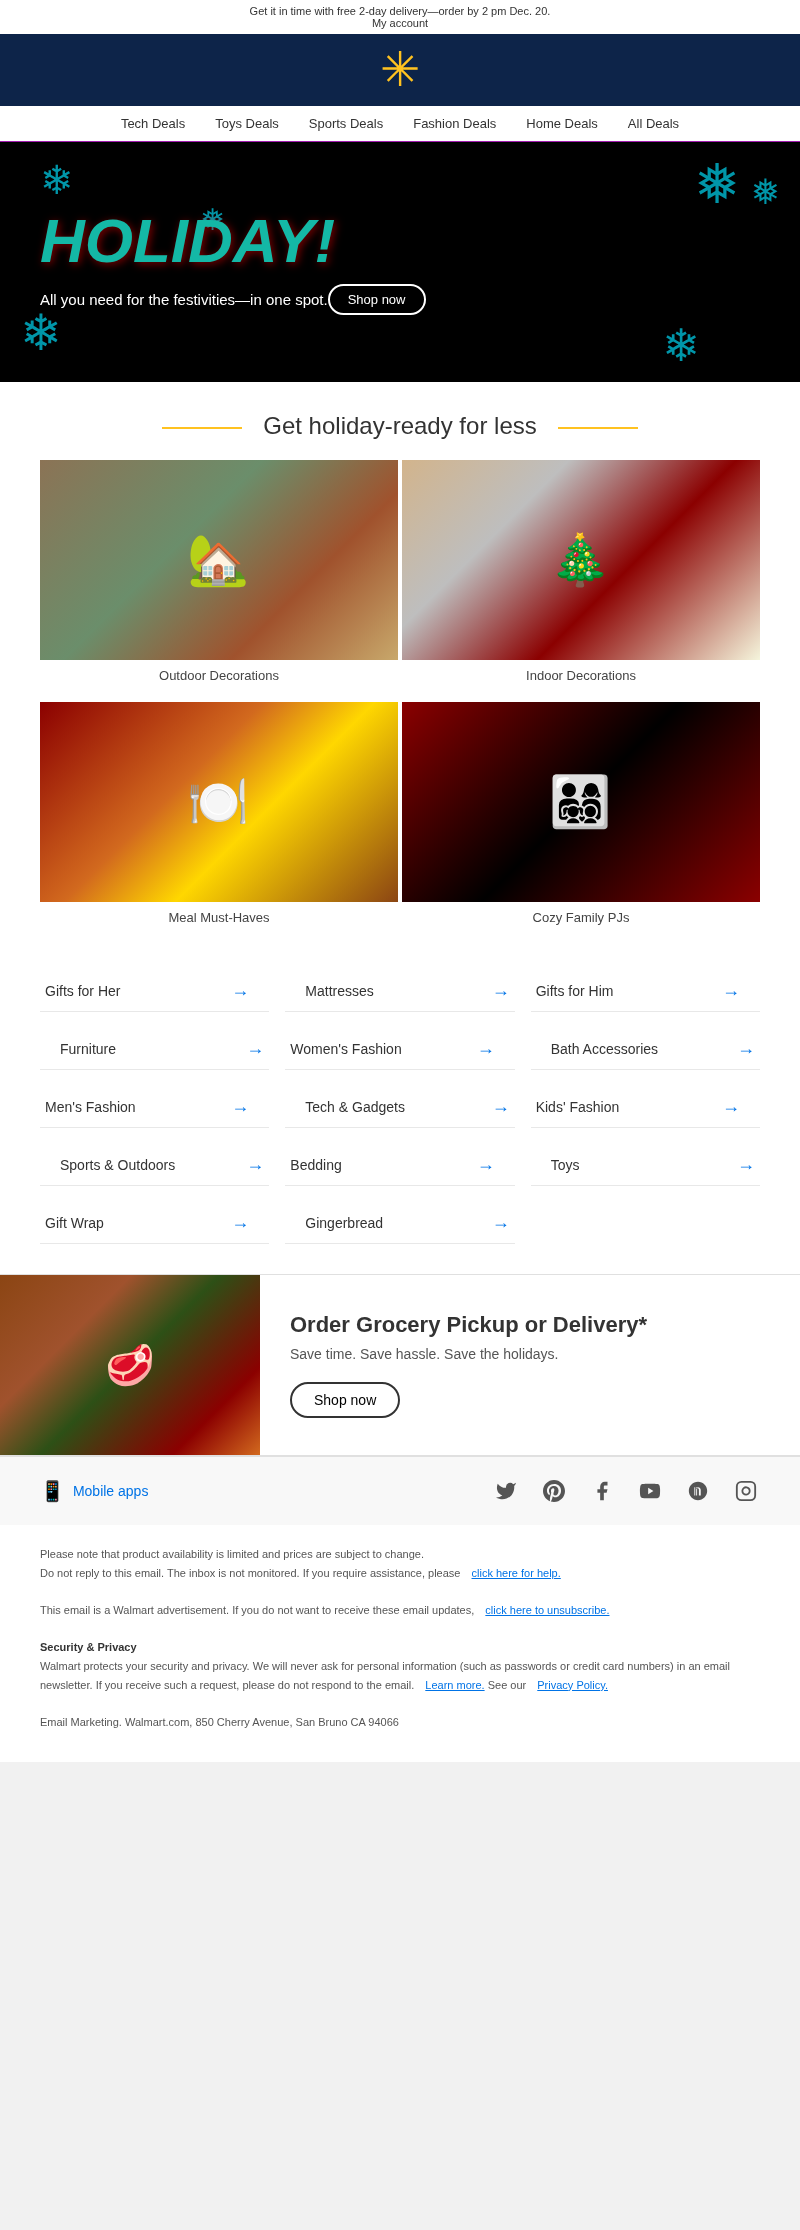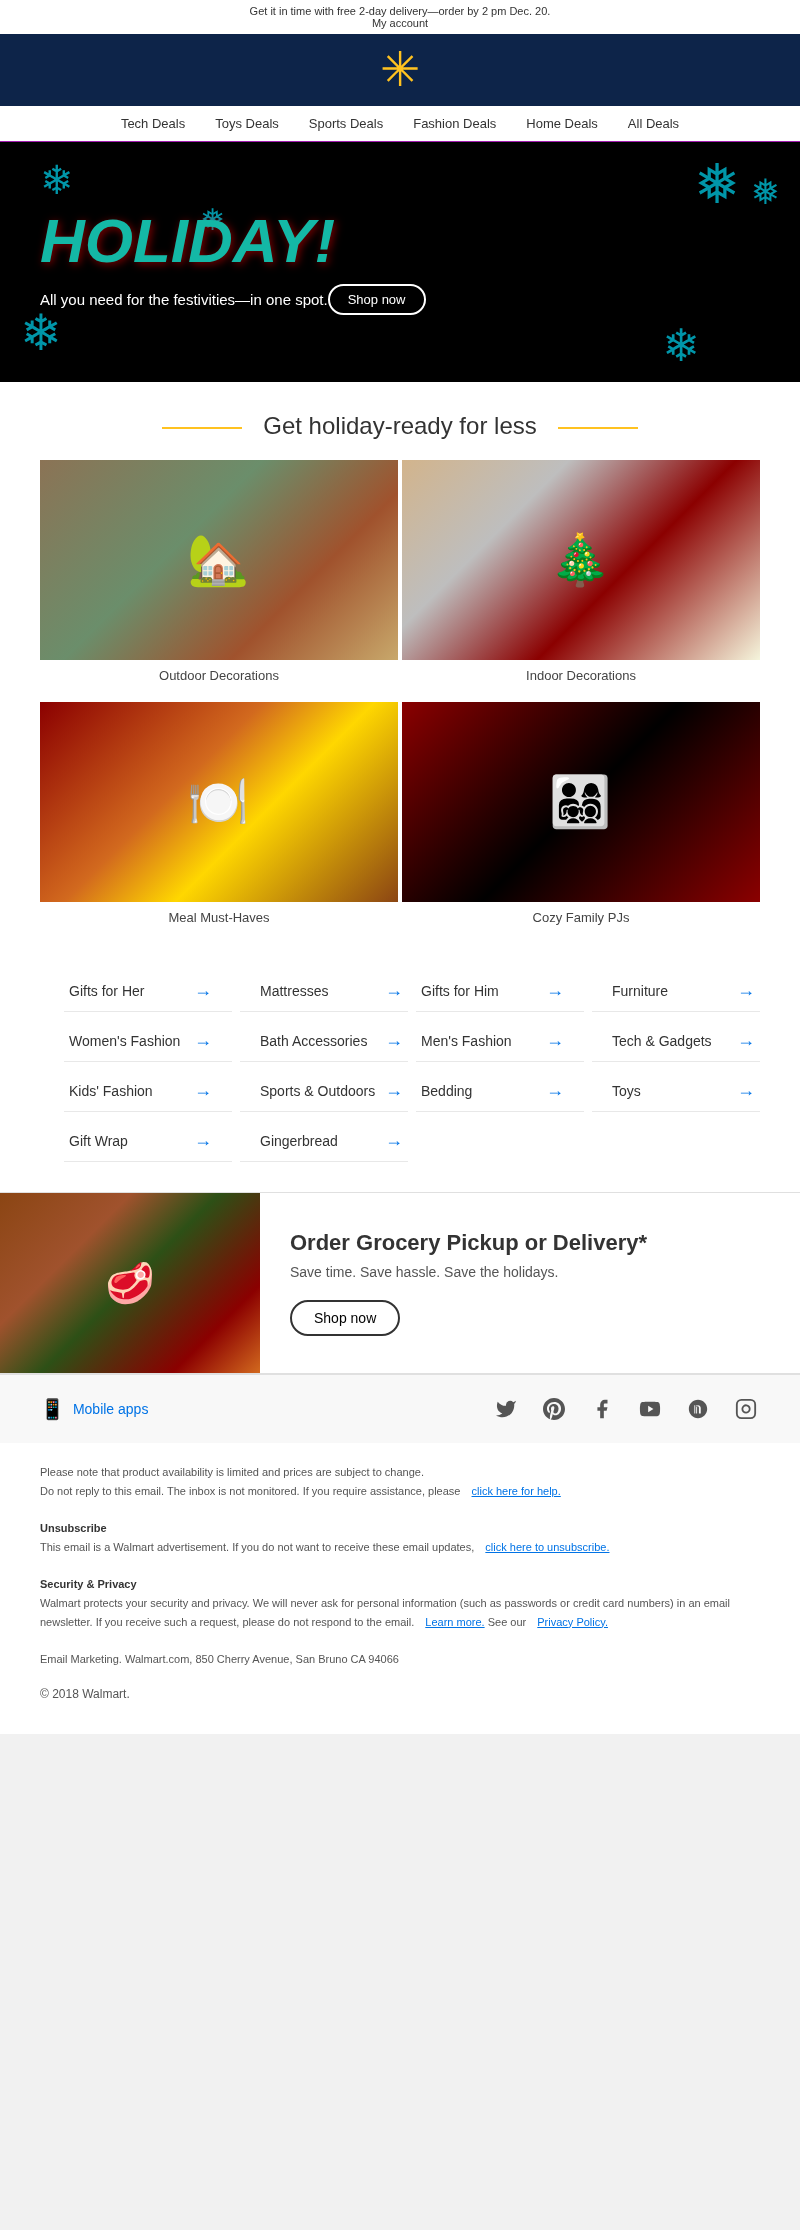--- a/index.html
+++ b/index.html
@@ -158,24 +158,23 @@
     .product-label {
       text-align: center;
       font-size: 13px;
       color: #444;
       padding: 8px 5px 15px;
     }
 
     
     .links-section {
       display: grid;
-      grid-template-columns: 1fr 1fr 1fr 1fr;
+      grid-template-columns: 1fr 1fr 1fr;
       padding: 10px 40px 20px;
-      gap: 8px;
-      margin-left: 24px;
+      gap: 16px;
     }
     .link-item {
       display: flex;
       align-items: center;
       padding: 10px 5px;
       border-bottom: 1px solid #e8e8e8;
       cursor: pointer;
       justify-content: space-between;
     }
     .link-item:nth-child(odd) { border-right: none; padding-right: 20px; }
@@ -472,29 +471,27 @@
   </div>
 </div>
 
 <div class="footer-legal">
   <p>Please note that product availability is limited and prices are subject to change.</p>
   <p>
     <span>Do not reply to this email. The inbox is not monitored. If you require assistance, please</span>
     <a>click here for help.</a>
   </p>
   <br>
-  <p class="bold">Unsubscribe</p>
   <p>
     <span>This email is a Walmart advertisement. If you do not want to receive these email updates,</span>
     <a>click here to unsubscribe.</a>
   </p>
   <br>
   <p class="bold">Security &amp; Privacy</p>
   <p>
     <span>Walmart protects your security and privacy. We will never ask for personal information (such as passwords or credit card numbers) in an email newsletter. If you receive such a request, please do not respond to the email.</span>
     <a>Learn more.</a>
     <span> See our </span>
     <a>Privacy Policy.</a>
   </p>
   <br>
   <p>Email Marketing. Walmart.com, 850 Cherry Avenue, San Bruno CA 94066</p>
-  <p class="footer-copyright">© 2018 Walmart.</p>
 </div>
 
 </body></html>

